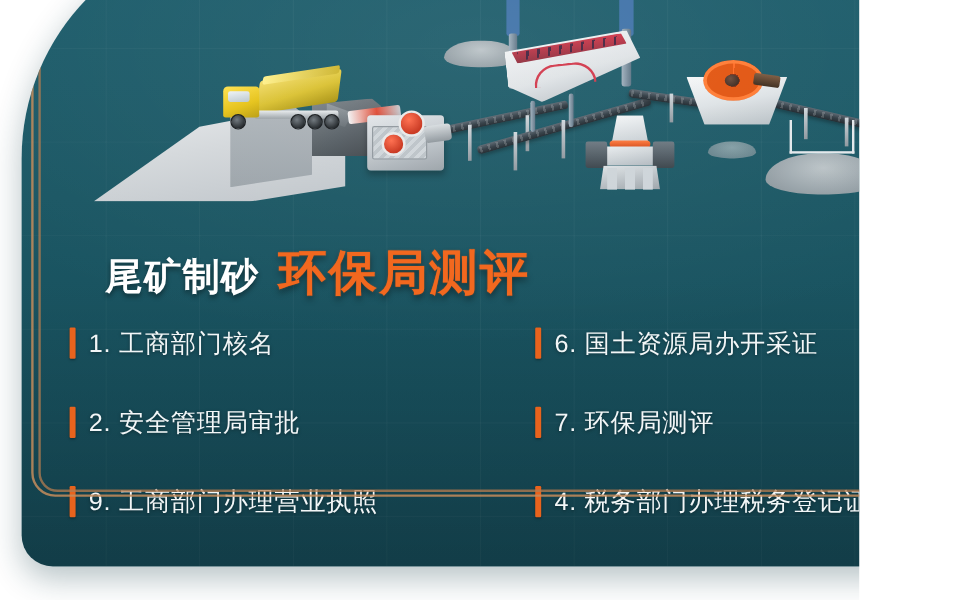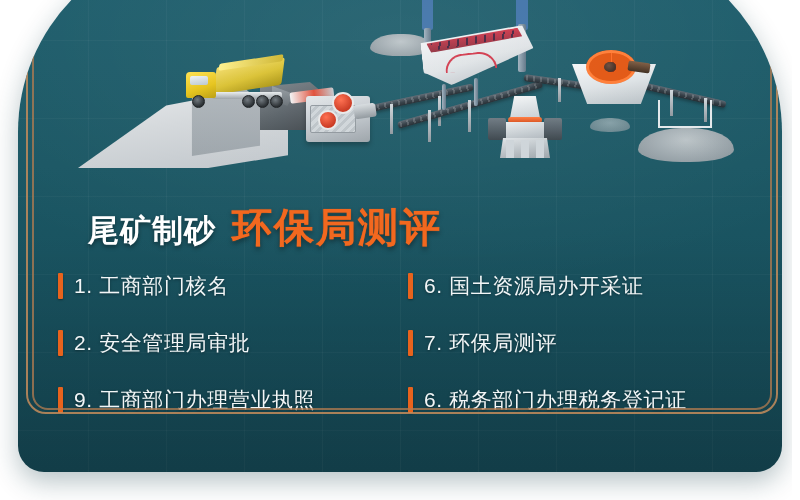--- a/index.html
+++ b/index.html
@@ -1,21 +1,21 @@
 <!DOCTYPE html>
 <html><head>
 <meta charset="utf-8">
 <style>
   html,body{margin:0;padding:0;}
   body{
     width:800px;height:500px;overflow:hidden;
     background:#ffffff;
     font-family:"Liberation Sans","DejaVu Sans",sans-serif;
   }
-  #stage{position:relative;width:792px;height:500px;overflow:hidden;background:#fff;text-align:right;}
+  #stage{position:relative;width:716px;height:500px;overflow:hidden;background:#fff;text-align:right;}
 
   
   .card{
     position:absolute;left:18px;top:-58px;width:764px;height:530px;
     border-radius:190px 190px 26px 26px;
     background:
       linear-gradient(180deg,#1d5e6d 0%,#1b5764 42%,#18505d 72%,#164a57 100%);
     box-shadow:0 10px 26px rgba(20,60,70,.30);
     overflow:hidden;
   }
@@ -261,21 +261,21 @@
     text-shadow:0 2px 4px rgba(0,0,0,.45);
   }
   .title .t2{
     font-size:40px;color:#f2681f;letter-spacing:2px;
     text-shadow:0 3px 5px rgba(0,0,0,.40), 0 0 1px #f2681f;
   }
 
   .list{
     position:absolute;left:58px;top:272px;width:700px;
     display:grid;grid-template-columns:350px 350px;
-    row-gap:29px;column-gap:0;
+    row-gap:29px;column-gap:0;gap:38px;
   }
   .item{display:flex;align-items:center;gap:11px;}
   .bullet{
     width:5px;height:26px;background:#e8631d;border-radius:1px;flex:0 0 auto;
     box-shadow:0 1px 2px rgba(0,0,0,.35);
   }
   .itext{
     font-size:21px;color:#f2f6f7;letter-spacing:.6px;white-space:nowrap;
     text-shadow:0 1px 3px rgba(0,0,0,.40);
   }
@@ -392,21 +392,21 @@
       <div class="item">
         <span class="bullet"></span>
         <span class="itext">7. 环保局测评</span>
       </div>
       <div class="item">
         <span class="bullet"></span>
         <span class="itext">9. 工商部门办理营业执照</span>
       </div>
       <div class="item">
         <span class="bullet"></span>
-        <span class="itext">6. 税务部门办理税务登记证</span>
+        <span class="itext">4. 税务部门办理税务登记证</span>
       </div>
     </div>
 
     <div class="copper"></div>
     <div class="copper inner"></div>
   </div>
 
 </div>
 
 </body></html>

